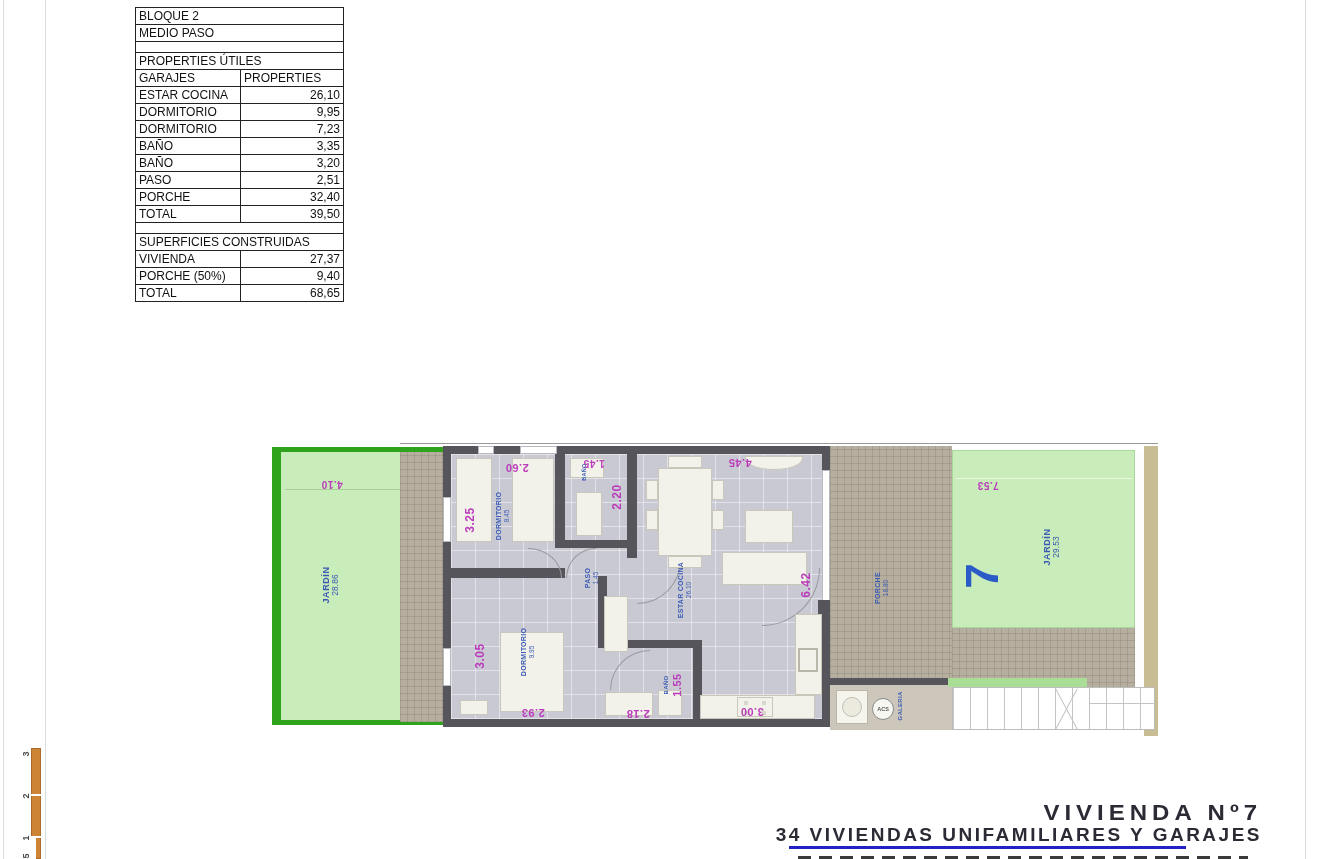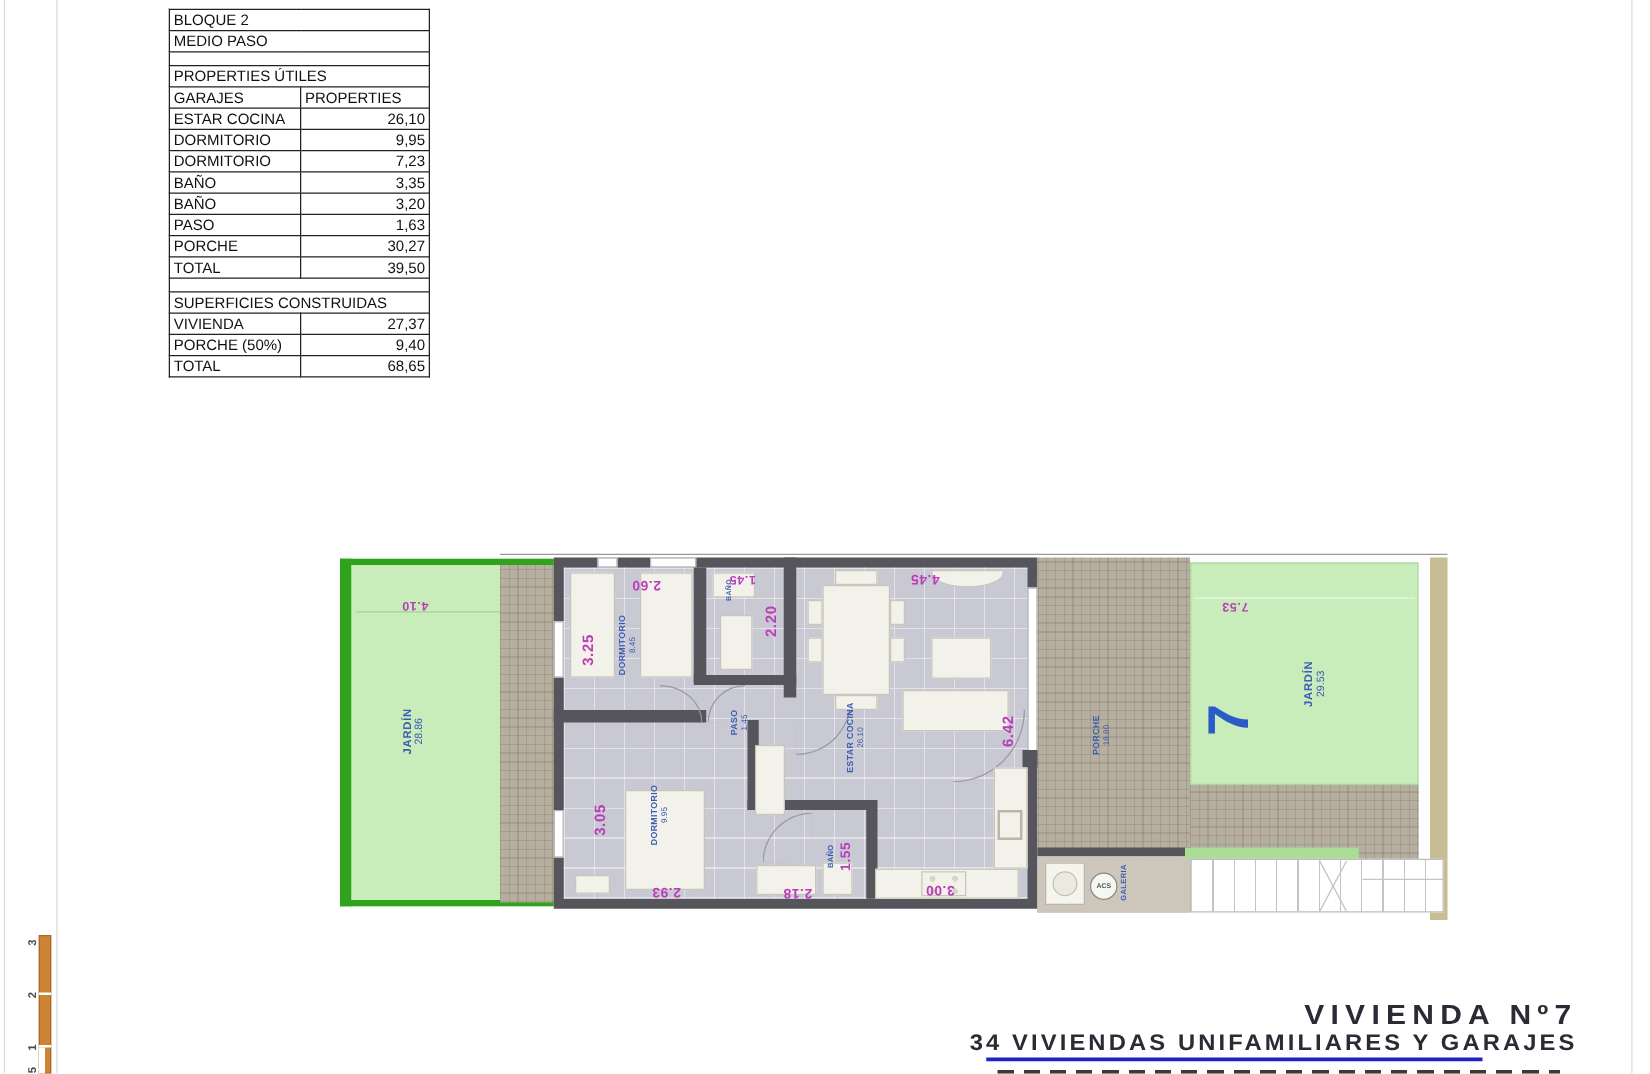--- a/index.html
+++ b/index.html
@@ -114,25 +114,25 @@
         <tr>
           <td class="lbl">BAÑO</td>
           <td class="val">3,35</td>
         </tr>
         <tr>
           <td class="lbl">BAÑO</td>
           <td class="val">3,20</td>
         </tr>
         <tr>
           <td class="lbl">PASO</td>
-          <td class="val">1,63</td>
+          <td class="val">2,51</td>
         </tr>
         <tr>
           <td class="lbl">PORCHE</td>
-          <td class="val">30,27</td>
+          <td class="val">32,40</td>
         </tr>
         <tr>
           <td class="lbl">TOTAL</td>
           <td class="val">39,50</td>
         </tr>
         <tr class="empty">
           <td colspan="2" class="lbl"></td>
         </tr>
         <tr>
           <td colspan="2" class="lbl">SUPERFICIES CONSTRUIDAS</td>

